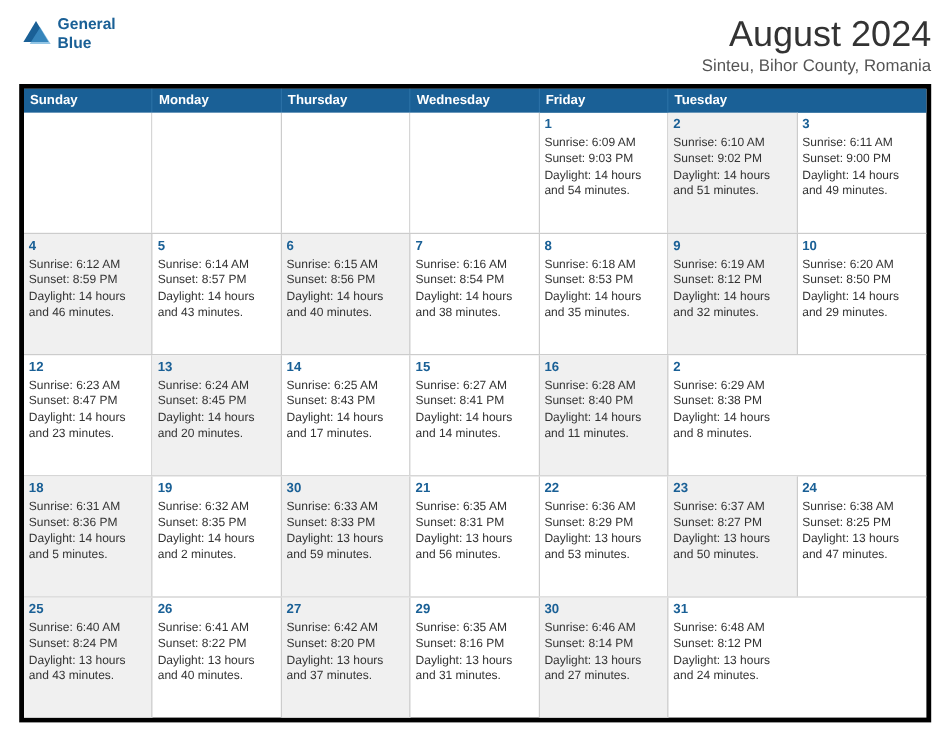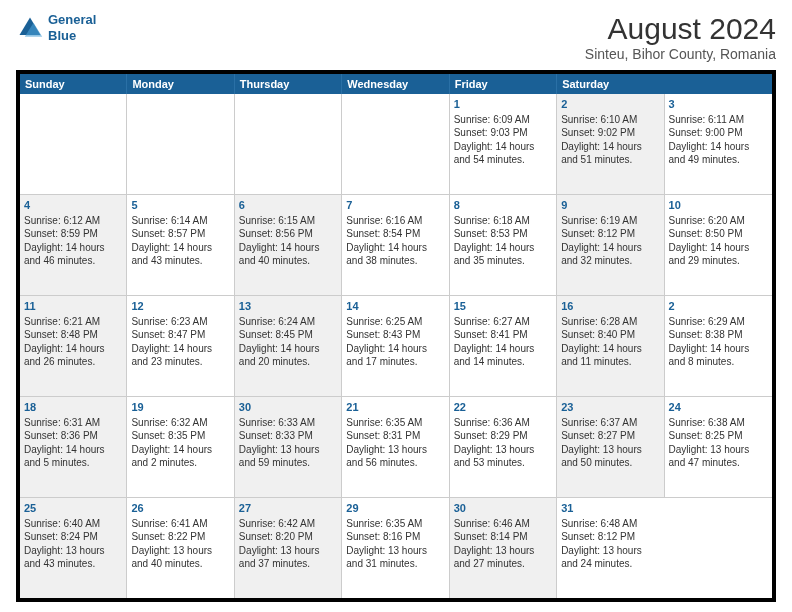--- a/index.html
+++ b/index.html
@@ -128,21 +128,21 @@
     </div>
   </div>
 
   <div class="calendar">
     <div class="cal-header">
       <div class="cal-header-cell">Sunday</div>
       <div class="cal-header-cell">Monday</div>
       <div class="cal-header-cell">Thursday</div>
       <div class="cal-header-cell">Wednesday</div>
       <div class="cal-header-cell">Friday</div>
-      <div class="cal-header-cell">Saturday</div>
+      <div class="cal-header-cell">Tuesday</div>
     </div>
     <div class="cal-body" id="cal-body">
     <div class="cal-row">
           <div class="cal-cell empty"></div>
           <div class="cal-cell empty"></div>
           <div class="cal-cell empty"></div>
           <div class="cal-cell empty"></div>
           <div class="cal-cell">
             <span class="day-num">1</span>
             <div class="cell-text">Sunrise: 6:09 AM
@@ -210,27 +210,20 @@
           </div>
           <div class="cal-cell">
             <span class="day-num">10</span>
             <div class="cell-text">Sunrise: 6:20 AM
 Sunset: 8:50 PM
 Daylight: 14 hours
 and 29 minutes.</div>
           </div>
         </div>
         <div class="cal-row">
-          <div class="cal-cell shaded">
-            <span class="day-num">11</span>
-            <div class="cell-text">Sunrise: 6:21 AM
-Sunset: 8:48 PM
-Daylight: 14 hours
-and 26 minutes.</div>
-          </div>
           <div class="cal-cell">
             <span class="day-num">12</span>
             <div class="cell-text">Sunrise: 6:23 AM
 Sunset: 8:47 PM
 Daylight: 14 hours
 and 23 minutes.</div>
           </div>
           <div class="cal-cell shaded">
             <span class="day-num">13</span>
             <div class="cell-text">Sunrise: 6:24 AM

